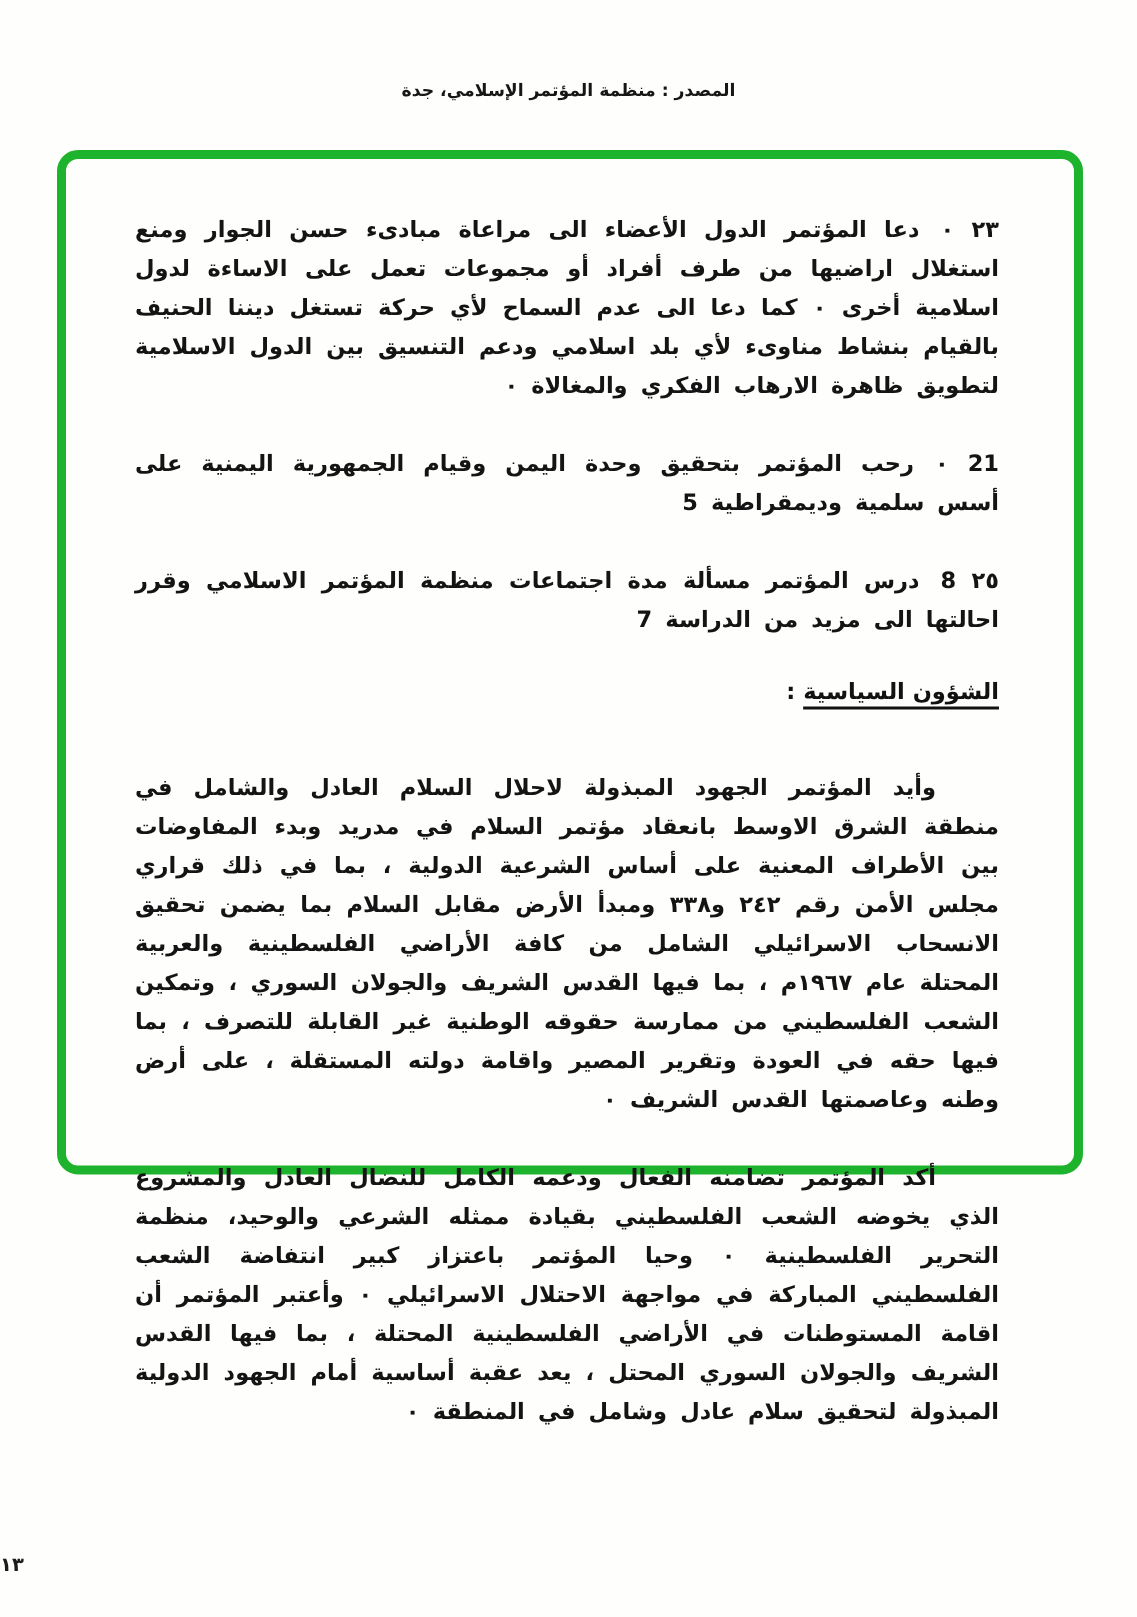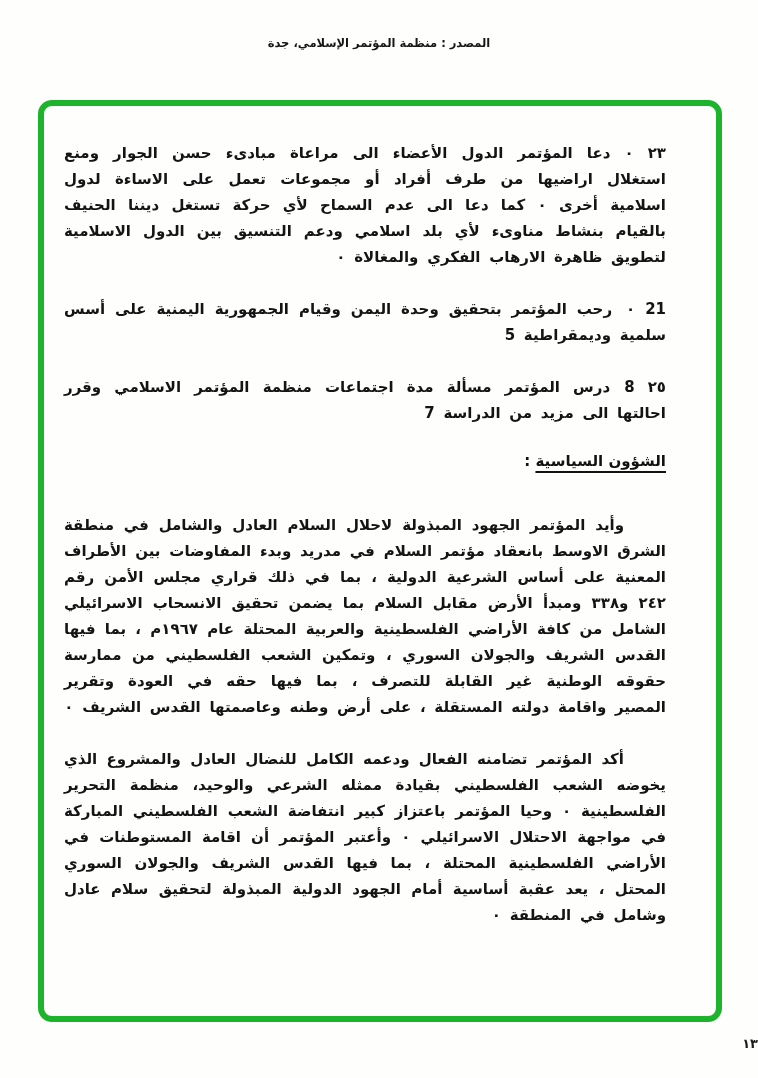--- a/index.html
+++ b/index.html
@@ -15,29 +15,29 @@
     overflow:hidden;
   }
   .page-header { text-align:center; padding-top:30px; }
   .header-title {
     font-size:15px; font-weight:bold;
     letter-spacing:0; line-height:22px;
     color:#101010;
   }
   .header-source {
     font-size:11.5px; font-weight:bold;
-    margin-top:6px; color:#161616;
+    margin-top:23px; color:#161616;
   }
   .content-frame {
     position:absolute;
     left:38px; top:100px;
-    width:684px; height:922px;
+    width:684px; height:683px;
     border:6px solid #1db32c;
     border-radius:14px;
-    padding:34px 50px 0 20px;
+    padding:34px 50px 0 46px;
     background:transparent;
   }
   .para {
     font-size:15px; font-weight:bold;
     line-height:26px;
     text-align:justify;
     text-align-last:right;
     word-spacing:3.5px;
     margin-bottom:26px;
     color:#141414;
@@ -51,21 +51,21 @@
   }
   .section-heading .underlined {
     text-decoration:underline;
     text-underline-offset:5px;
     text-decoration-thickness:1.5px;
   }
   .page-footer {
     position:absolute;
     top:1036px; left:0;
     width:100%;
-    text-align:right;
+    text-align:left;
     font-size:13px; font-weight:bold;
     color:#1b1b1b;
   }
 </style>
 </head>
 <body>
 
 <div class="page">
 
   <header class="page-header">

